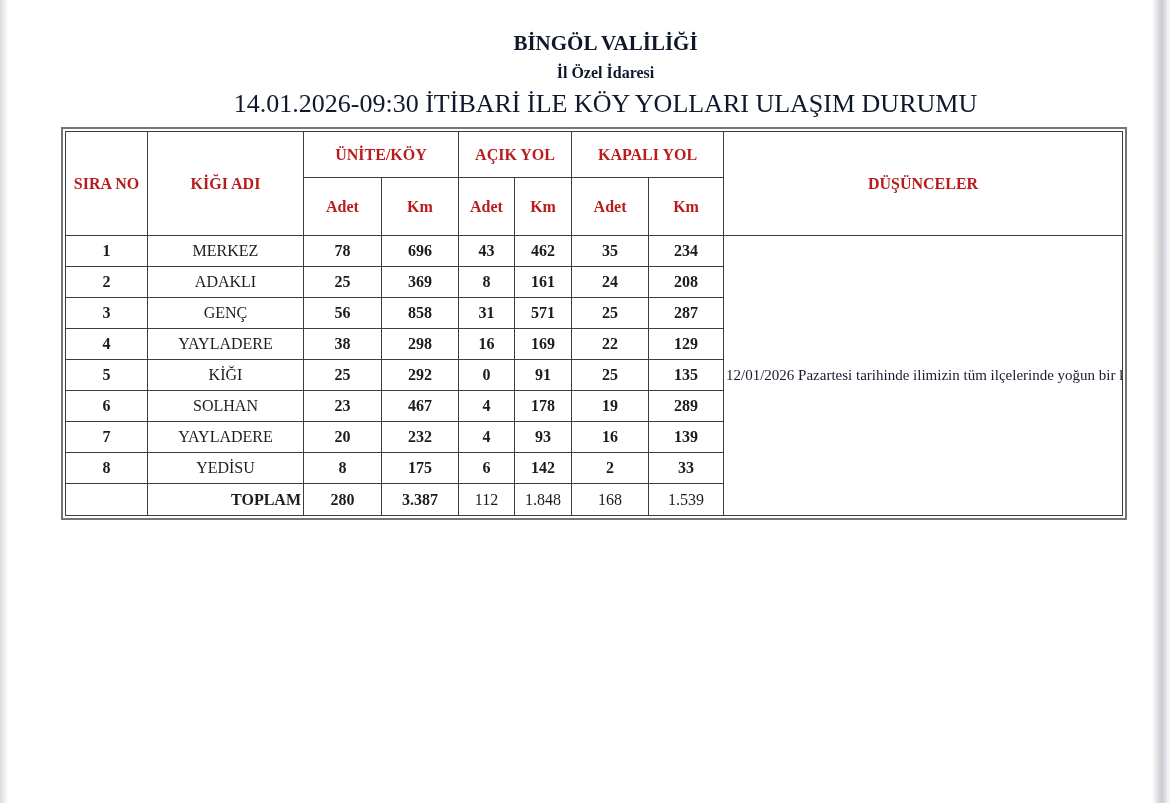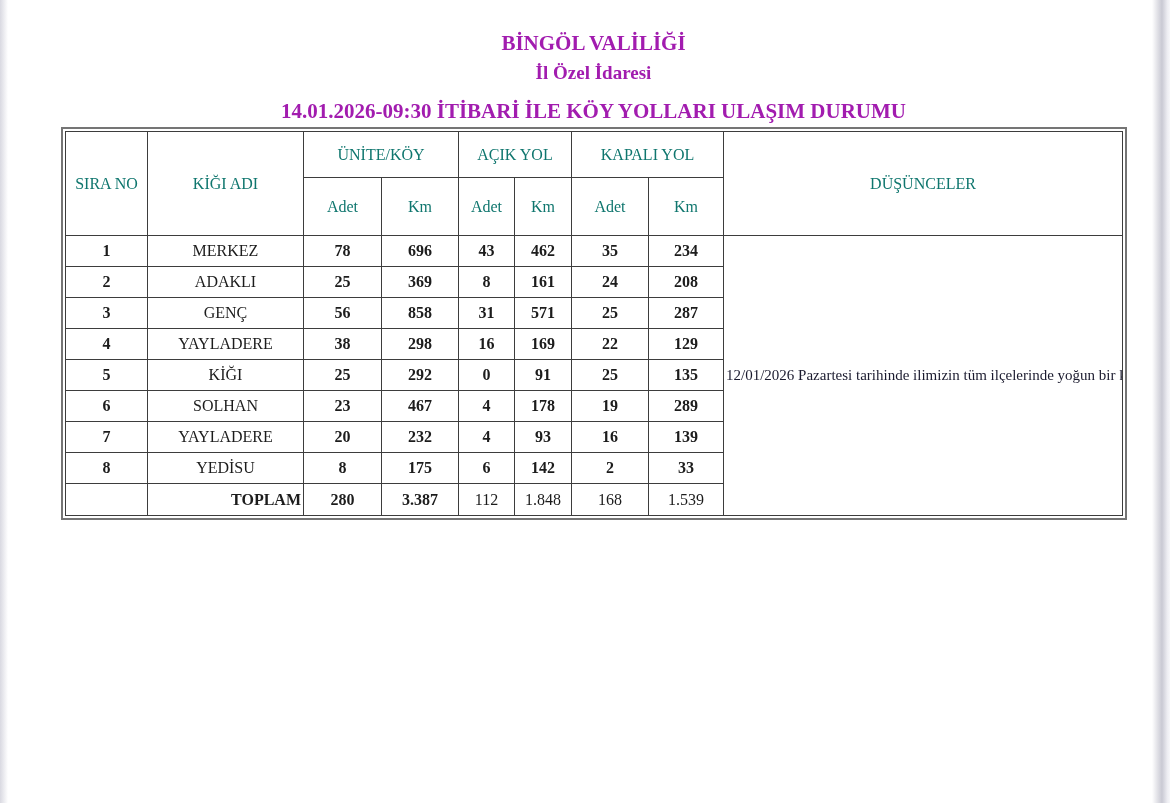--- a/index.html
+++ b/index.html
@@ -16,26 +16,26 @@
   .edge-left {
     position: absolute; left: 0; top: 0; width: 8px; height: 803px;
     background: linear-gradient(to right, #d9d9e1, rgba(255,255,255,0));
   }
   .edge-right {
     position: absolute; right: 0; top: 0; width: 18px; height: 803px;
     background: linear-gradient(to right, rgba(255,255,255,0), #c9c9d3 55%, #ededf2 85%, #f7f7fa);
   }
   
   .title-block {
-    position: absolute; left: 62px; top: 30px; width: 1063px;
-    text-align: center; color: #a21caf;
+    position: absolute; left: 74px; top: 30px; width: 1063px;
+    text-align: center; color: #0f172a;
   }
   .title-line1 { font-size: 21px; font-weight: bold; line-height: 27px; }
-  .title-line2 { font-size: 19px; font-weight: bold; line-height: 26px; margin-top: 3px; }
-  .title-line3 { font-size: 21px; font-weight: bold; line-height: 27px; margin-top: 12px; }
+  .title-line2 { font-size: 16px; font-weight: bold; line-height: 26px; margin-top: 3px; }
+  .title-line3 { font-size: 26px; font-weight: normal; line-height: 27px; margin-top: 4px; }
 
   
   .table-outer {
     position: absolute; left: 61px; top: 127px; width: 1066px;
     border: 2px solid #757575;
     padding: 2px;
     background: #ffffff;
   }
   table.report {
     width: 100%;
@@ -48,21 +48,21 @@
     vertical-align: middle;
     font-size: 16px;
     padding: 0 2px;
     overflow: hidden;
     white-space: nowrap;
   }
   tr.h1 { height: 46px; }
   tr.h2 { height: 58px; }
   tr.data-row { height: 31px; }
   tr.total-row { height: 32px; }
-  th.group, th.span2, th.sub { font-weight: normal; font-size: 17px; color: #0f766e; }
+  th.group, th.span2, th.sub { font-weight: bold; font-size: 17px; color: #b91c1c; }
   td.sira { font-weight: bold; }
   td.ilce { text-align: left; padding-left: 5px; }
   td.num { font-weight: bold; }
   tr.total-row td { font-weight: normal; }
   tr.total-row td.toplam-label,
   tr.total-row td.bold-val { font-weight: bold; }
   tr.total-row td.toplam-label { text-align: right; padding-left: 5px; }
   td.notes-cell {
     vertical-align: middle;
     text-align: left;

